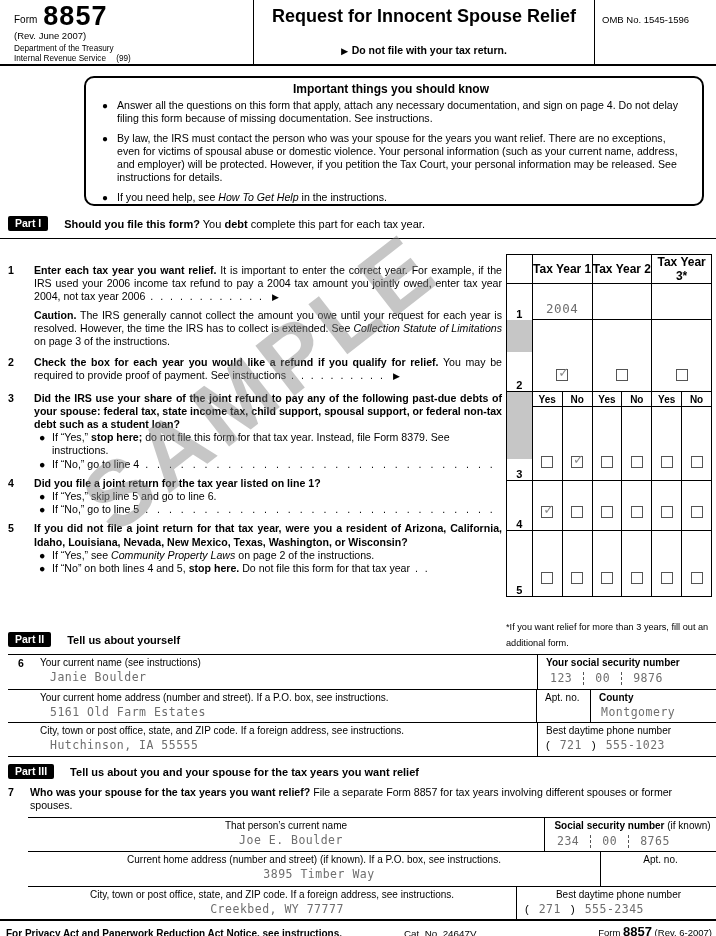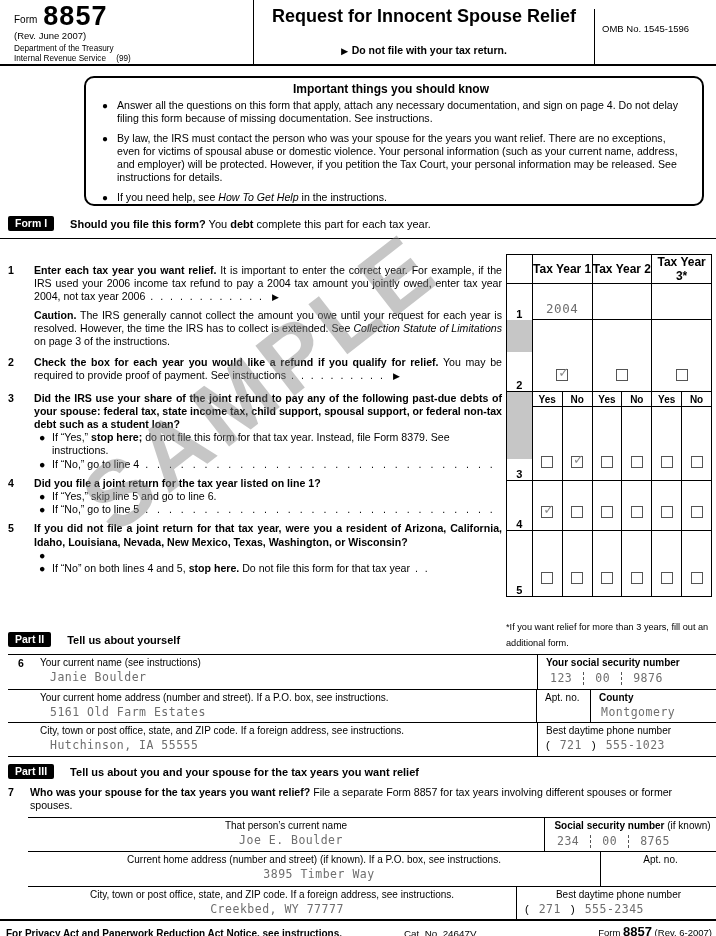--- a/index.html
+++ b/index.html
@@ -17,21 +17,21 @@
   .form-word { font-size:10px; padding-bottom:4px; }
   .form-num  { font-size:27px; font-weight:bold; letter-spacing:1px; line-height:26px; }
   .rev       { font-size:9.5px; margin-top:1px; }
   .dept      { font-size:8.2px; margin-top:3px; line-height:9.5px; }
   .hdr-center { flex:1; display:flex; flex-direction:column; justify-content:space-between;
                 padding:6px 8px 8px; }
   .hdr-title { text-align:center; font-weight:bold; font-size:18px; }
   .hdr-instr { display:flex; justify-content:center; gap:34px; font-weight:bold; font-size:10.5px; }
   .arrow-glyph { font-size:8.5px; margin-right:4px; }
   .hdr-right { width:116px; border-left:1.5px solid #000; font-size:9.5px;
-               display:flex; align-items:flex-start; padding:14px 0 0 7px;margin-top:9px; }
+               display:flex; align-items:flex-start; padding:14px 0 0 7px; }
   
   .imp { position:absolute; top:76px; left:84px; width:620px; height:130px;
          border:2px solid #000; border-radius:10px; padding:4px 20px 4px 14px; }
   .imp-title { text-align:center; font-weight:bold; font-size:12px; margin-bottom:3px; }
   .imp ul { list-style:none; }
   .imp li { font-size:10.6px; line-height:13px; margin-bottom:7px; padding-left:17px; position:relative; }
   .imp li .blt { position:absolute; left:2px; top:0; font-size:10px; }
   
   .part-bar { position:absolute; left:8px; right:0; display:flex; align-items:center; gap:16px; }
   .part-label { background:#000; color:#fff; font-weight:bold; font-size:10.5px;
@@ -133,21 +133,21 @@
   <div class="imp">
     <div class="imp-title">Important things you should know</div>
     <ul>
       <li><span class="blt">●</span><span>Answer all the questions on this form that apply, attach any necessary documentation, and sign on page 4. Do not delay filing this form because of missing documentation. See instructions.</span></li>
       <li><span class="blt">●</span><span>By law, the IRS must contact the person who was your spouse for the years you want relief. There are no exceptions, even for victims of spousal abuse or domestic violence. Your personal information (such as your current name, address, and employer) will be protected. However, if you petition the Tax Court, your personal information may be released. See instructions for details.</span></li>
       <li><span class="blt">●</span><span>If you need help, see </span><span class="i">How To Get Help</span><span> in the instructions.</span></li>
     </ul>
   </div>
 
   <div class="part-bar" style="top:216px;">
-    <span class="part-label">Form I</span>
+    <span class="part-label">Part I</span>
     <span class="part-title">
       <span class="b">Should you file this form?</span><span> You </span><span class="b">debt</span><span> complete this part for each tax year.</span>
     </span>
   </div>
   <div class="rule" style="top:238px;"></div>
 
   <div class="p1-left">
 
     <div class="q">
       <span class="qnum">1</span>
@@ -199,20 +199,21 @@
         </div>
       </div>
     </div>
 
     <div class="q">
       <span class="qnum">5</span>
       <div class="qbody">
         <div class="b just">If you did not file a joint return for that tax year, were you a resident of Arizona, California, Idaho, Louisiana, Nevada, New Mexico, Texas, Washington, or Wisconsin?</div>
         <div class="brow">
           <span class="bdot">●</span>
+          <span><span>If “Yes,” see </span><span class="i">Community Property Laws</span><span> on page 2 of the instructions.</span></span>
         </div>
         <div class="brow">
           <span class="bdot">●</span>
           <span><span>If “No” on both lines 4 and 5, </span><span class="b">stop here.</span><span> Do not file this form for that tax year</span><span class="id2"></span></span>
         </div>
       </div>
     </div>
   </div>
 
   <div class="ty-wrap">

